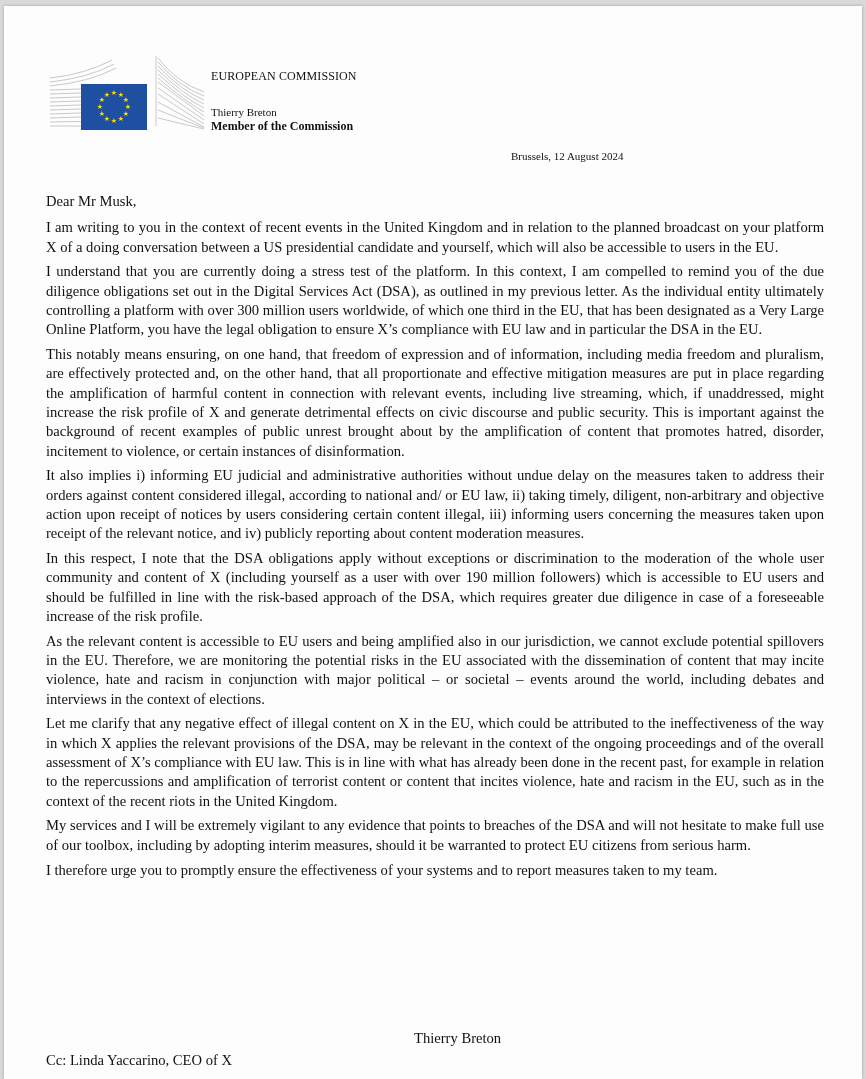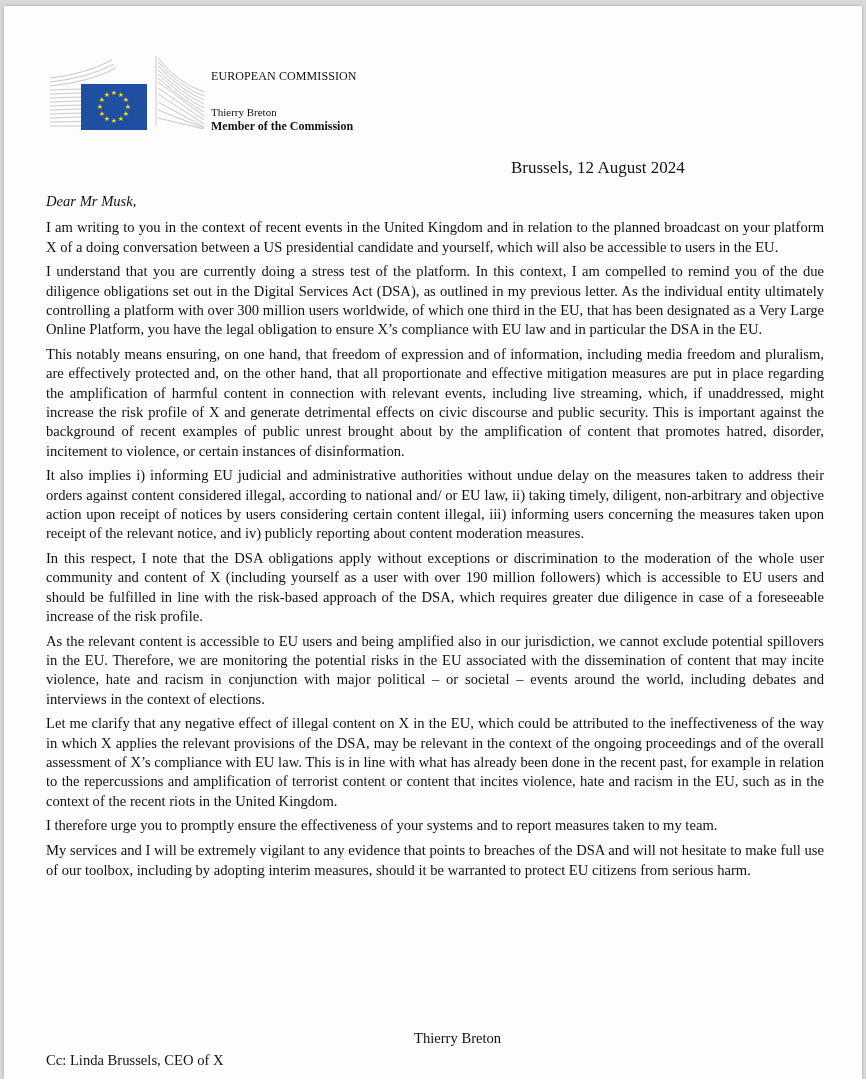--- a/index.html
+++ b/index.html
@@ -11,27 +11,27 @@
     }
     .page {
       position: absolute; left: 4px; top: 6px; width: 858px; height: 1073px;
       background: #fdfdfd;
       box-shadow: 0 0 3px rgba(0,0,0,0.25);
     }
     .logo { position: absolute; left: 42px; top: 48px; width: 162px; height: 76px; }
     .org-name { position: absolute; left: 207px; top: 54px; font-size: 12px; letter-spacing: 0.1px; margin-top: 9px; }
     .sender-name { position: absolute; left: 207px; top: 100px; font-size: 11px; }
     .sender-role { position: absolute; left: 207px; top: 113px; font-size: 12px; font-weight: bold; }
-    .date { position: absolute; left: 507px; top: 152px; font-size: 17px; }
+    .date { position: absolute; left: 507px; top: 144px; font-size: 11px; }
     .body {
       position: absolute; left: 42px; top: 186px; width: 778px;
       font-size: 14.6px; line-height: 19.3px; text-align: justify;
     }
     .body p { margin: 0 0 5.5px 0; }
-    .salutation { margin-bottom: 7px !important; font-style: italic; }
+    .salutation { margin-bottom: 7px !important; }
     .closing { margin-top: 2px; }
     .signature { position: absolute; left: 410px; top: 1024px; font-size: 14.6px; }
     .cc { position: absolute; left: 42px; top: 1046px; font-size: 14.6px; }
   </style>
 </head>
 <body>
 
 <div class="page">
 
   <svg class="logo" viewBox="0 0 162 76">
@@ -93,19 +93,19 @@
 
   <div class="body">
     <p class="salutation">Dear Mr Musk,</p>
     <p>I am writing to you in the context of recent events in the United Kingdom and in relation to the planned broadcast on your platform X of a doing conversation between a US presidential candidate and yourself, which will also be accessible to users in the EU.</p>
     <p>I understand that you are currently doing a stress test of the platform. In this context, I am compelled to remind you of the due diligence obligations set out in the Digital Services Act (DSA), as outlined in my previous letter. As the individual entity ultimately controlling a platform with over 300 million users worldwide, of which one third in the EU, that has been designated as a Very Large Online Platform, you have the legal obligation to ensure X’s compliance with EU law and in particular the DSA in the EU.</p>
     <p>This notably means ensuring, on one hand, that freedom of expression and of information, including media freedom and pluralism, are effectively protected and, on the other hand, that all proportionate and effective mitigation measures are put in place regarding the amplification of harmful content in connection with relevant events, including live streaming, which, if unaddressed, might increase the risk profile of X and generate detrimental effects on civic discourse and public security. This is important against the background of recent examples of public unrest brought about by the amplification of content that promotes hatred, disorder, incitement to violence, or certain instances of disinformation.</p>
     <p>It also implies i) informing EU judicial and administrative authorities without undue delay on the measures taken to address their orders against content considered illegal, according to national and/ or EU law, ii) taking timely, diligent, non-arbitrary and objective action upon receipt of notices by users considering certain content illegal, iii) informing users concerning the measures taken upon receipt of the relevant notice, and iv) publicly reporting about content moderation measures.</p>
     <p>In this respect, I note that the DSA obligations apply without exceptions or discrimination to the moderation of the whole user community and content of X (including yourself as a user with over 190 million followers) which is accessible to EU users and should be fulfilled in line with the risk-based approach of the DSA, which requires greater due diligence in case of a foreseeable increase of the risk profile.</p>
     <p>As the relevant content is accessible to EU users and being amplified also in our jurisdiction, we cannot exclude potential spillovers in the EU. Therefore, we are monitoring the potential risks in the EU associated with the dissemination of content that may incite violence, hate and racism in conjunction with major political – or societal – events around the world, including debates and interviews in the context of elections.</p>
     <p>Let me clarify that any negative effect of illegal content on X in the EU, which could be attributed to the ineffectiveness of the way in which X applies the relevant provisions of the DSA, may be relevant in the context of the ongoing proceedings and of the overall assessment of X’s compliance with EU law. This is in line with what has already been done in the recent past, for example in relation to the repercussions and amplification of terrorist content or content that incites violence, hate and racism in the EU, such as in the context of the recent riots in the United Kingdom.</p>
+    <p>My services and I will be extremely vigilant to any evidence that points to breaches of the DSA and will not hesitate to make full use of our toolbox, including by adopting interim measures, should it be warranted to protect EU citizens from serious harm.</p>
     <p>I therefore urge you to promptly ensure the effectiveness of your systems and to report measures taken to my team.</p>
-    <p>My services and I will be extremely vigilant to any evidence that points to breaches of the DSA and will not hesitate to make full use of our toolbox, including by adopting interim measures, should it be warranted to protect EU citizens from serious harm.</p>
   </div>
 
   <div class="signature">Thierry Breton</div>
-  <div class="cc">Cc: Linda Brussels, CEO of X</div>
+  <div class="cc">Cc: Linda Yaccarino, CEO of X</div>
 </div>
 
 </body></html>

